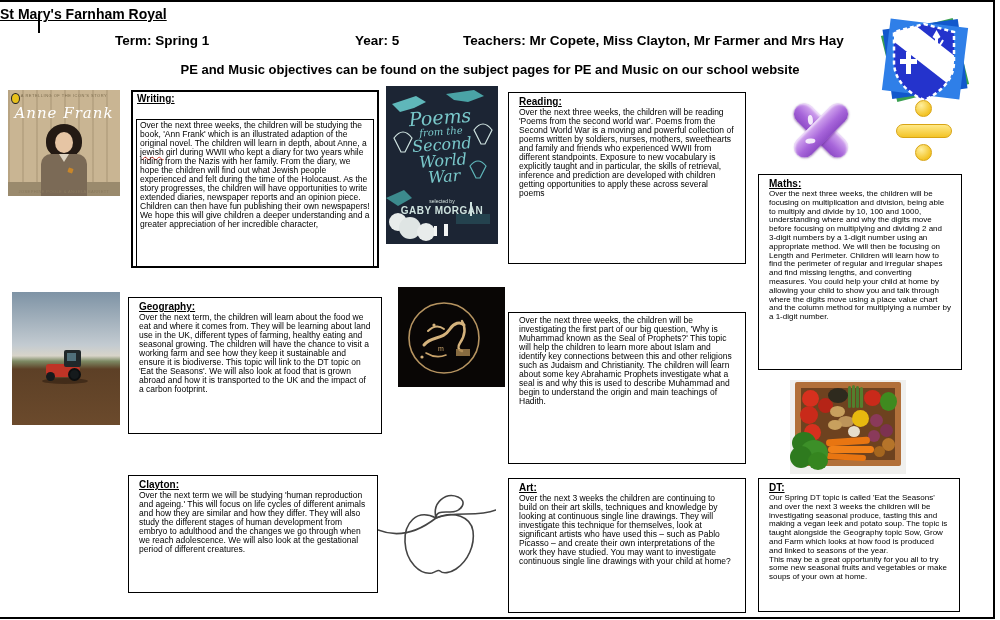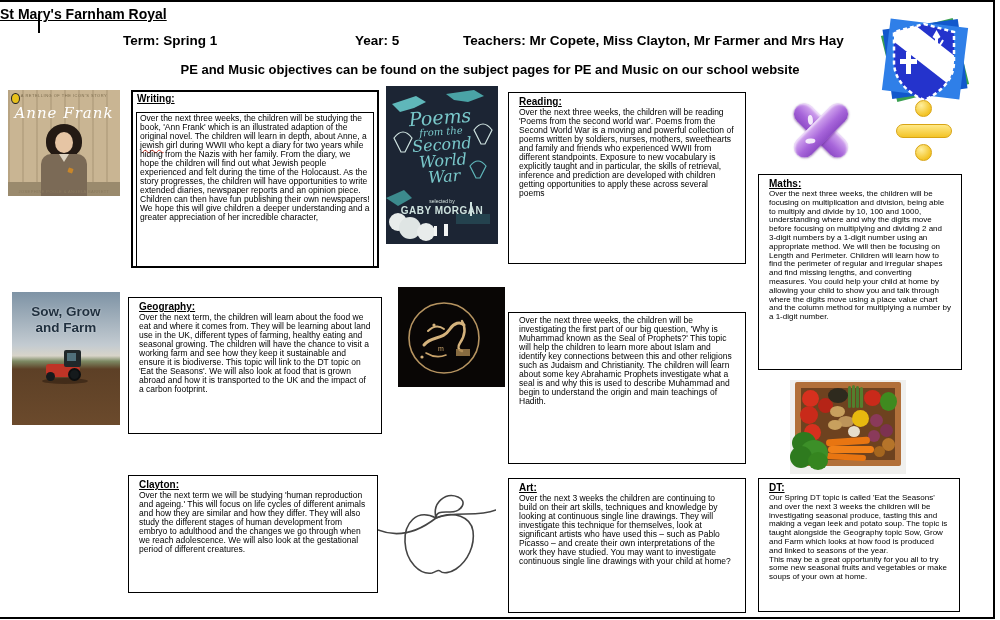--- a/index.html
+++ b/index.html
@@ -11,21 +11,21 @@
   .doc-title{position:absolute;left:0;top:6px;width:1000px;text-align:left;
              font-size:14px;font-weight:bold;text-decoration:underline;}
   .hdr{position:absolute;top:33px;font-size:13.5px;font-weight:bold;white-space:nowrap;}
   .subtitle{position:absolute;left:0;top:62px;width:980px;text-align:center;font-size:13px;font-weight:bold;}
 
   .box{position:absolute;border:1.5px solid #000;background:#fff;font-size:8.5px;line-height:9px;
        padding:3px 10px;overflow:hidden;box-sizing:border-box;}
   .box-title{font-weight:bold;text-decoration:underline;font-size:10px;line-height:12px;}
   .rightcol{font-size:8px;line-height:8.8px;}
   .outerbox{position:absolute;border:2px solid #000;background:#fff;box-sizing:border-box;overflow:hidden;}
-  .outerbox .box-title{padding:1px 4px 6px 4px;}
+  .outerbox .box-title{padding:1px 4px 13px 4px;}
   .innerbox{border:1.5px solid #000;margin:1px 3px 13px 3px;padding:1px 3px;font-size:8.5px;line-height:9px;
             height:152px;overflow:hidden;}
   .misspell{text-decoration:underline wavy #e03a2a 1px;text-underline-offset:1px;}
   .img{position:absolute;overflow:hidden;}
 
   
   .anne{left:8px;top:90px;width:112px;height:106px;background:#c9b593;}
   .anne .panels{position:absolute;inset:0;background:repeating-linear-gradient(90deg,rgba(110,92,62,.18) 0 2px,rgba(0,0,0,0) 2px 14px);}
   .anne .toptext{position:absolute;top:3px;left:0;width:100%;text-align:center;font-size:4px;color:#7d6d4e;letter-spacing:.5px;}
   .anne .script{position:absolute;top:14px;left:0;width:100%;text-align:center;color:#fff;
@@ -100,21 +100,21 @@
   .logo{position:absolute;left:872px;top:14px;width:104px;height:92px;}
 </style>
 </head>
 <body>
 
 <div class="page">
   <div class="frame"></div>
   <div class="cursor"></div>
 
   <div class="doc-title">St Mary's Farnham Royal</div>
-  <div class="hdr" style="left:115px;margin-left:8px;">Term: Spring 1</div>
+  <div class="hdr" style="left:115px;">Term: Spring 1</div>
   <div class="hdr" style="left:355px;">Year: 5</div>
   <div class="hdr" style="left:463px;">Teachers: Mr Copete, Miss Clayton, Mr Farmer and Mrs Hay</div>
   <div class="subtitle">PE and Music objectives can be found on the subject pages for PE and Music on our school website</div>
 
   <div class="logo">
     <svg width="104" height="92" viewBox="0 0 104 92">
       <rect x="16" y="12" width="74" height="68" fill="#3aa050" transform="rotate(-14 53 46)"></rect>
       <rect x="15" y="10" width="76" height="70" fill="#1258cc" transform="rotate(-8 53 45)"></rect>
       <rect x="14" y="9" width="78" height="72" fill="#2f7fe8" transform="rotate(7 53 45)"></rect>
       <defs>
@@ -199,24 +199,20 @@
     <div class="box-title">Reading:</div>
     <div>Over the next three weeks, the children will be reading 'Poems from the second world war'. Poems from the Second World War is a moving and powerful collection of poems written by soldiers, nurses, mothers, sweethearts and family and friends who experienced WWII from different standpoints. Exposure to new vocabulary is explicitly taught and in particular, the skills of retrieval, inference and prediction are developed with children getting opportunities to apply these across several poems</div>
   </div>
 
   <div class="box rightcol" style="left:758px;top:174px;width:204px;height:196px;">
     <div class="box-title">Maths:</div>
     <div>Over the next three weeks, the children will be focusing on multiplication and division, being able to multiply and divide by 10, 100 and 1000, understanding where and why the digits move before focusing on multiplying and dividing 2 and 3-digit numbers by a 1-digit number using an appropriate method.  We will then be focusing on Length and Perimeter.  Children will learn how to find the perimeter of regular and irregular shapes and find missing lengths, and converting measures. You could help your child at home by allowing your child to show you and talk through where the digits move using a place value chart and the column method for multiplying a number by a 1-digit number.</div>
   </div>
 
   <div class="img farm">
-    <div class="cap">
-      <div>Sow, Grow</div>
-      <div>and Farm</div>
-    </div>
     <div class="shadow"></div>
     <div class="body"></div>
     <div class="cab"></div>
     <div class="win"></div>
     <div class="wheel1"></div>
     <div class="wheel2"></div>
   </div>
 
   <div class="box" style="left:128px;top:297px;width:254px;height:137px;">
     <div class="box-title">Geography:</div>

